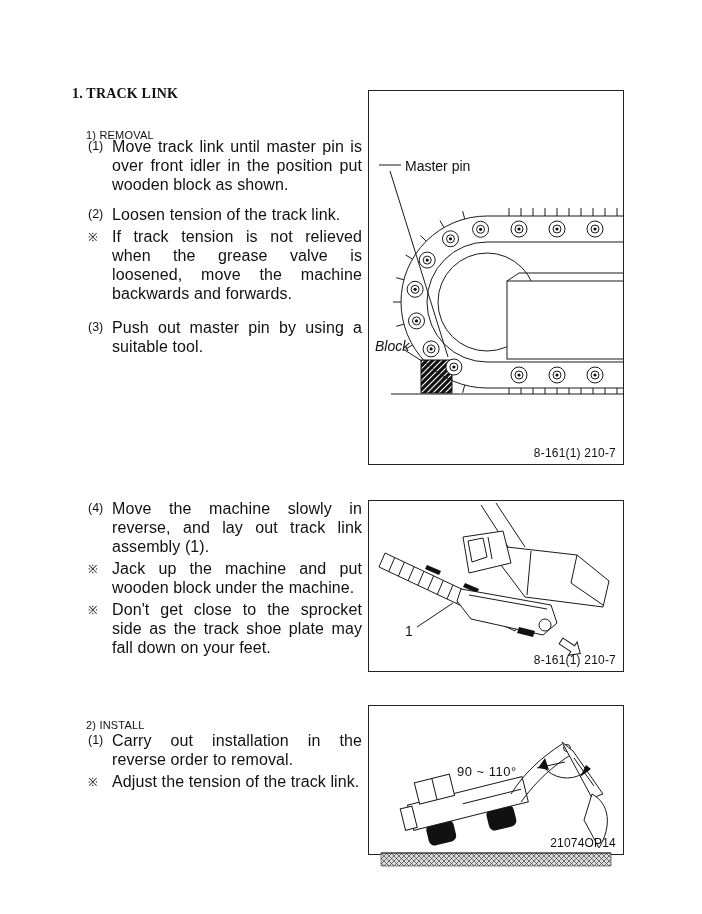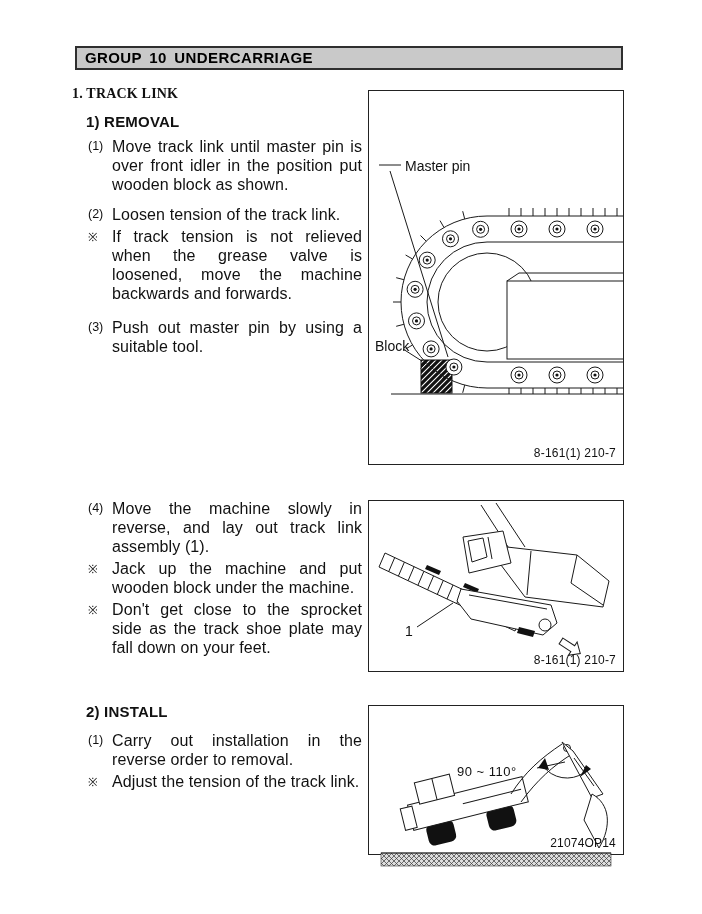--- a/index.html
+++ b/index.html
@@ -13,21 +13,21 @@
     position:absolute; left:75px; top:46px; width:548px; height:24px;
     background:#c9c9c9; border:2px solid #2f2f2f;
     font-size:15px; font-weight:bold; line-height:20px;
     padding-left:8px; letter-spacing:0.4px; word-spacing:3px; color:#000;
   }
   .section-title {
     position:absolute; left:72px; top:86px;
     font-size:14px; font-weight:bold; letter-spacing:0.2px;font-family:Liberation Serif, serif;
   }
   .sub-heading {
-    position:absolute; font-size:15px; font-weight:bold; letter-spacing:0.2px;
+    position:absolute; font-size:11px; font-weight:normal; letter-spacing:0.2px;margin-top:16px;
   }
   .steps { position:absolute; left:88px; width:274px; }
   .step { display:flex; margin-top:3px; }
   .step.gap-md { margin-top:11px; }
   .step.gap-lg { margin-top:15px; }
   .step .marker { width:24px; flex:0 0 24px; font-size:12.5px; line-height:19px; }
   .step .marker.note { font-size:11.5px; padding-top:1px; }
   .step .text {
     flex:1; font-size:16px; line-height:19px; text-align:justify;
     letter-spacing:0.1px;
@@ -45,21 +45,20 @@
   .fig-label.angle { font-size:13px; letter-spacing:0.5px; }
   .ln { stroke:#1a1a1a; fill:none; stroke-width:1; }
   .wh { fill:#ffffff; stroke:#1a1a1a; stroke-width:1; }
   .bk { fill:#111111; stroke:none; }
 </style>
 </head>
 <body>
 
 <div class="page">
 
-  <div class="group-header">GROUP 10 UNDERCARRIAGE</div>
 
   <div class="section-title">1. TRACK LINK</div>
 
   <div class="sub-heading" style="left:86px; top:113px;">1) REMOVAL</div>
 
   <div class="steps" style="top:134px;">
     <div class="step">
       <span class="marker">(1)</span>
       <span class="text">Move track link until master pin is over front idler in the position put wooden block as shown.</span>
     </div>
@@ -176,21 +175,21 @@
           <circle cx="150" cy="138" r="1.6"></circle>
             <circle cx="188" cy="138" r="1.6"></circle>
             <circle cx="226" cy="138" r="1.6"></circle>
           <circle cx="150" cy="284" r="1.6"></circle>
             <circle cx="188" cy="284" r="1.6"></circle>
             <circle cx="226" cy="284" r="1.6"></circle>
         </g>
       </g>
     </svg>
     <span class="fig-label" style="left:36px; top:67px;">Master pin</span>
-    <span class="fig-label" style="left:6px; top:247px;">Block</span>
+    <span class="fig-label" style="left:6px; top:247px;font-style:italic;">Block</span>
     <span class="fig-caption">8-161(1) 210-7</span>
   </div>
 
   <div class="figure" style="top:500px; height:172px;">
     <svg width="254" height="170" viewBox="0 0 254 170">
 
       <polygon class="wh" points="16,52 152,116 146,130 10,66"></polygon>
       <path class="ln" stroke-width="0.8" d="M25.7,56.6 l-6,14 M35.4,61.1 l-6,14 M45.1,65.7 l-6,14 M54.9,70.3 l-6,14 M64.6,74.9 l-6,14 M74.3,79.4 l-6,14 M84,84 l-6,14 M93.7,88.6 l-6,14 M103.4,93.1 l-6,14 M113.1,97.7 l-6,14 M122.9,102.3 l-6,14 M132.6,106.9 l-6,14 M142.3,111.4 l-6,14"></path>
       <polygon class="bk" points="58,64 72,70 70,74 56,68"></polygon>
       <polygon class="bk" points="96,82 110,88 108,92 94,86"></polygon>

